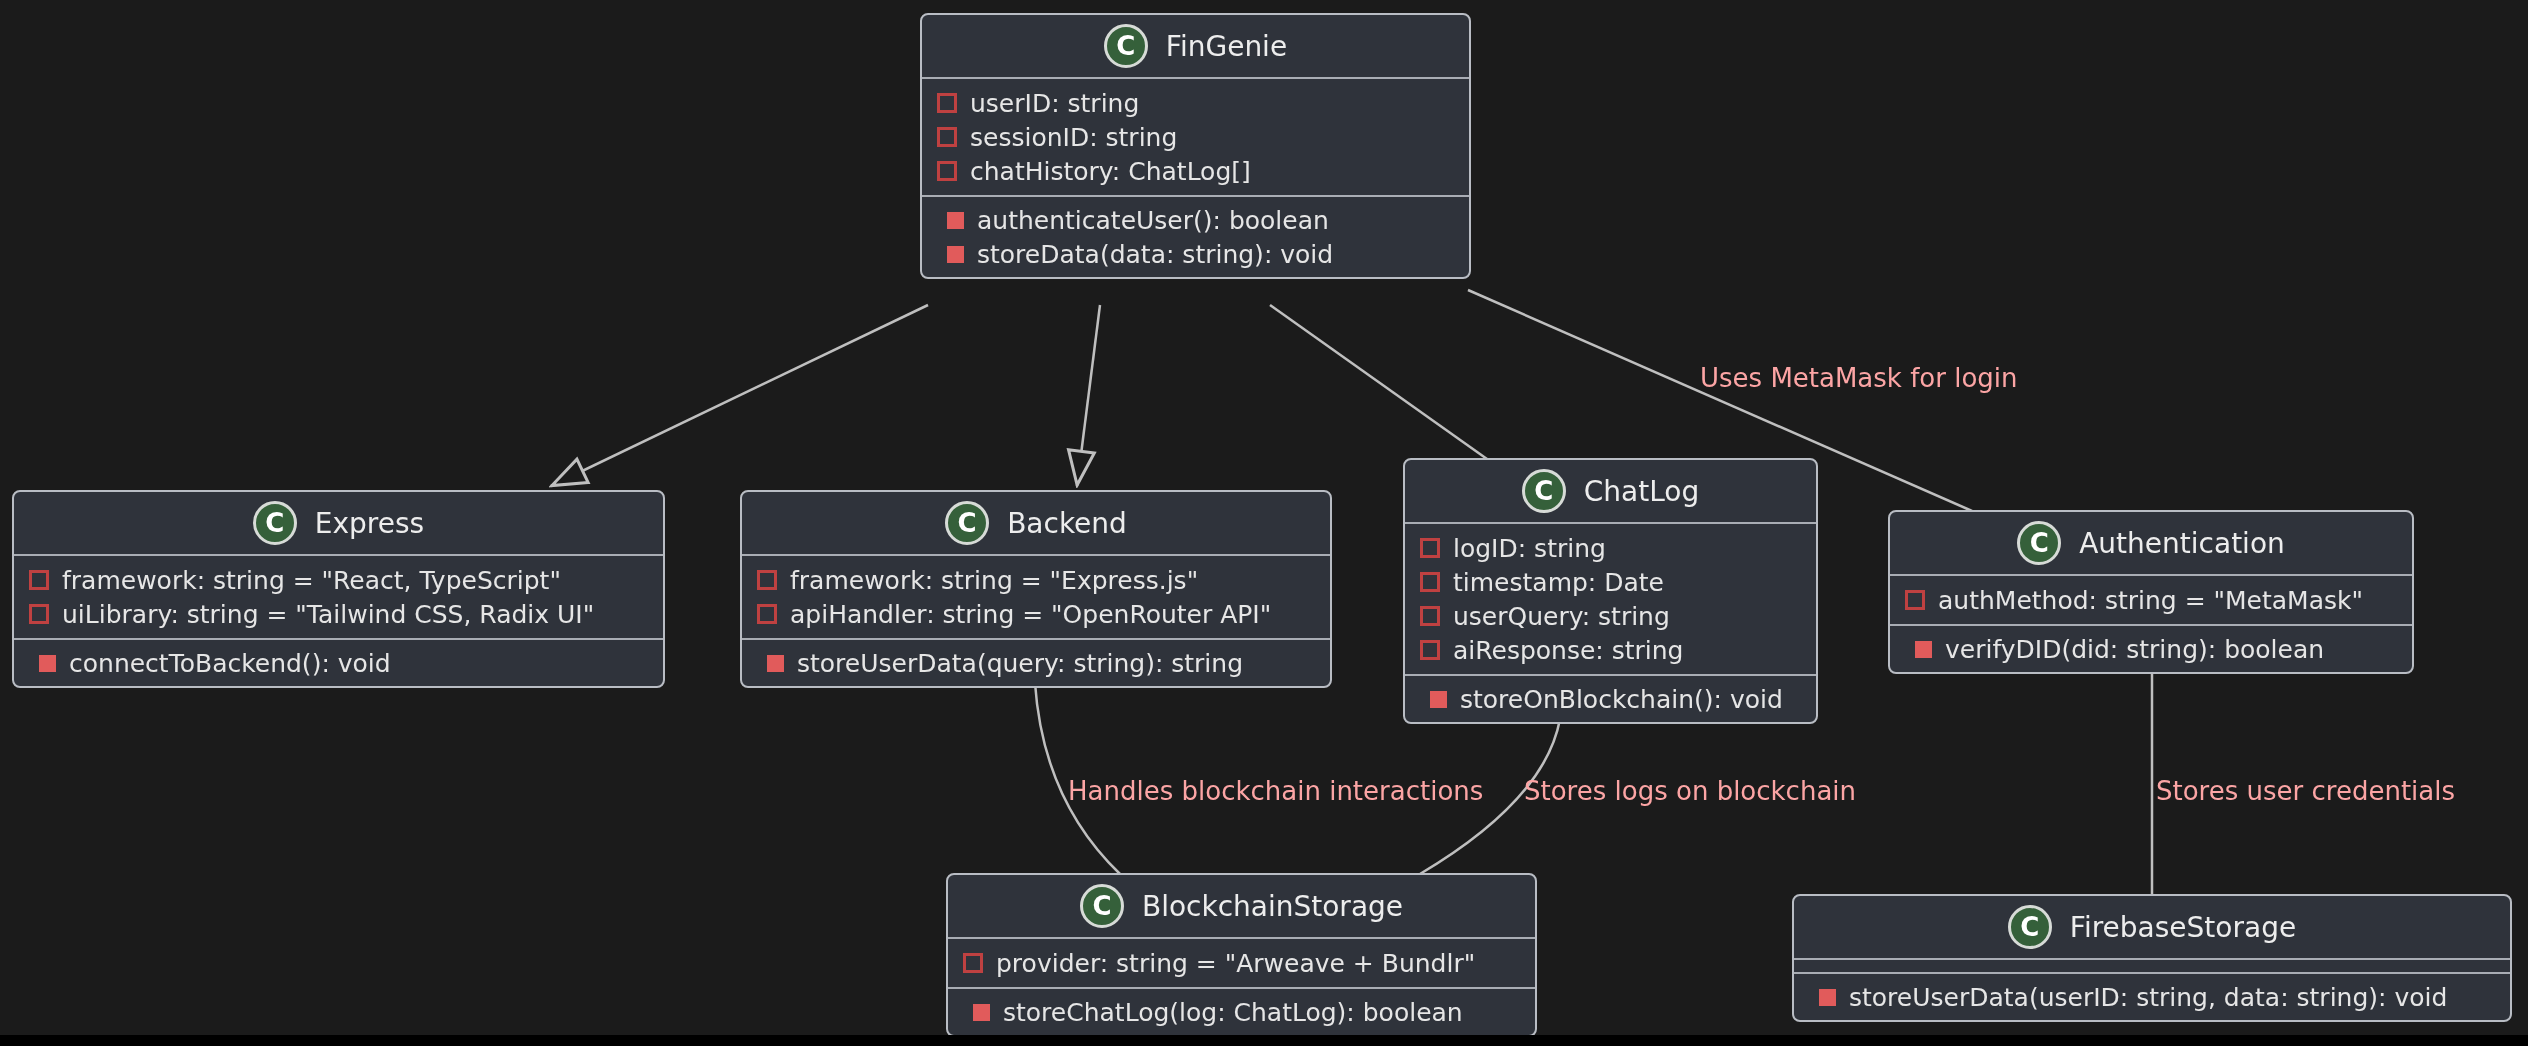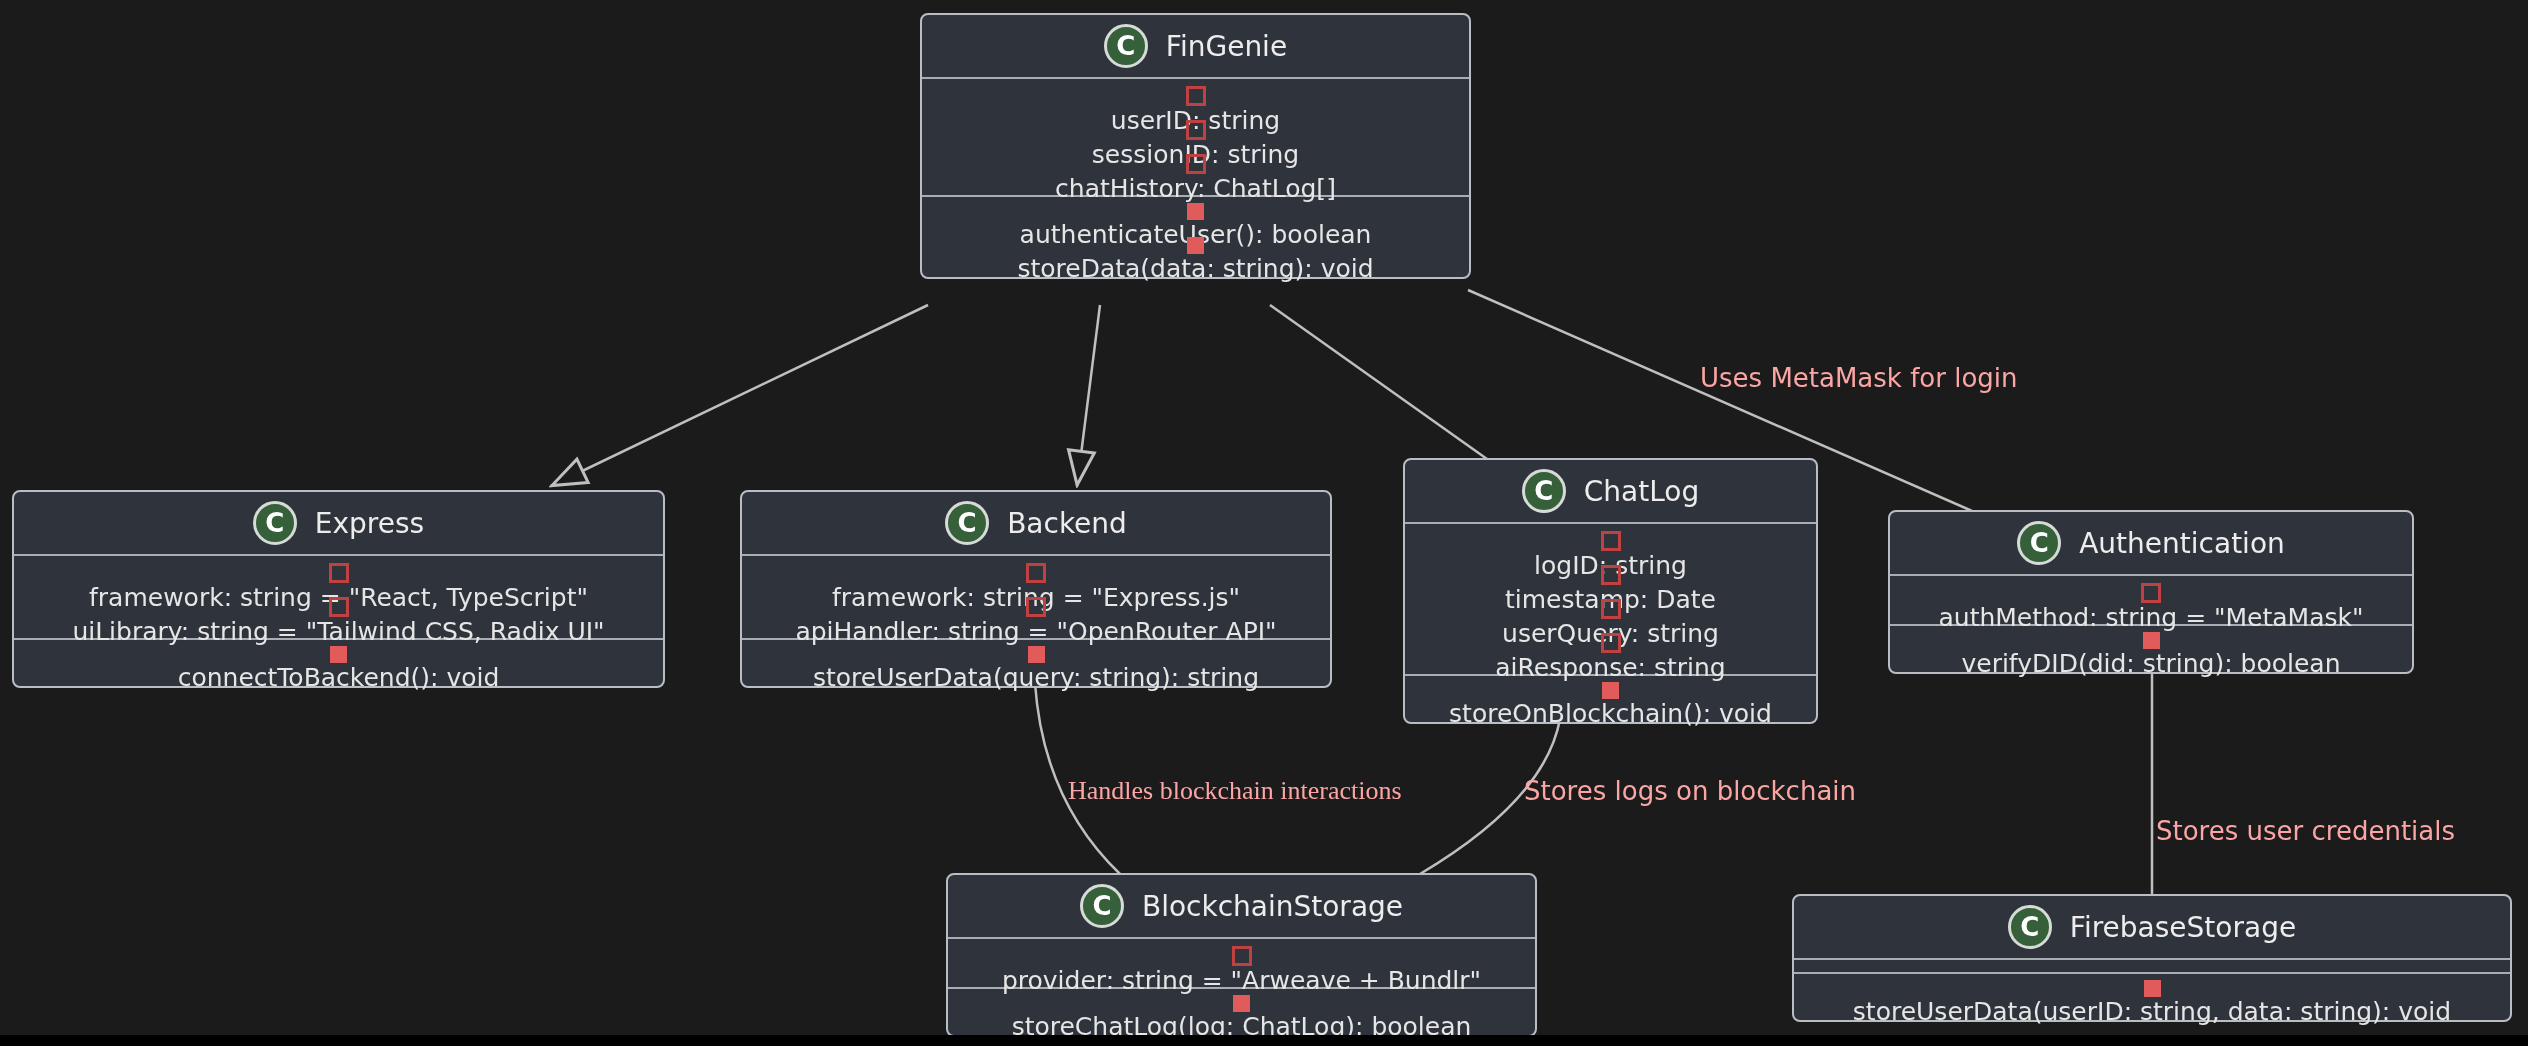--- a/index.html
+++ b/index.html
@@ -22,22 +22,22 @@
   .cicon{
     width:44px;height:44px;border-radius:50%;background:#35603a;
     border:3px solid #d7dbd7;box-sizing:border-box;flex:none;
     display:flex;align-items:center;justify-content:center;
     font-size:26px;font-weight:bold;color:#ffffff;
   }
   .sec-attrs{padding:7px 0;border-bottom:2px solid #a9adb4;}
   .sec-attrs.empty{height:12px;padding:0;}
   .sec-methods{padding:6px 10px;}
   .member{
-    display:flex;align-items:center;padding:0 15px;height:34px;
-    font-size:25px;white-space:nowrap;flex-direction:column;
+    display:flex;align-items:center;gap:13px;padding:0 15px;height:34px;
+    font-size:25px;white-space:nowrap;
   }
   .sq-field{width:14px;height:14px;border:3px solid #bf4141;flex:none;box-sizing:content-box;}
   .sq-method{width:17px;height:17px;background:#e15b5b;flex:none;}
 
   .edge-label{
     position:absolute;font-size:26px;color:#fca5a5;white-space:nowrap;
   }
   .letterbox{position:absolute;left:0;top:1035px;width:2528px;height:11px;background:#000;}
 </style>
 </head>
@@ -214,18 +214,18 @@
     <div class="sec-attrs empty"></div>
     <div class="sec-methods">
       <div class="member">
         <span class="sq-method"></span>
         <span>storeUserData(userID: string, data: string): void</span>
       </div>
     </div>
   </div>
 
   <div class="edge-label" style="left:1700px;top:363px;">Uses MetaMask for login</div>
-  <div class="edge-label" style="left:1068px;top:776px;font-family:Liberation Serif, serif;">Handles blockchain interactions</div>
+  <div class="edge-label" style="left:1068px;top:776px;">Handles blockchain interactions</div>
   <div class="edge-label" style="left:1524px;top:776px;">Stores logs on blockchain</div>
-  <div class="edge-label" style="left:2156px;top:816px;">Stores user credentials</div>
+  <div class="edge-label" style="left:2156px;top:776px;">Stores user credentials</div>
 
   <div class="letterbox"></div>
 </div>
 
 </body></html>

